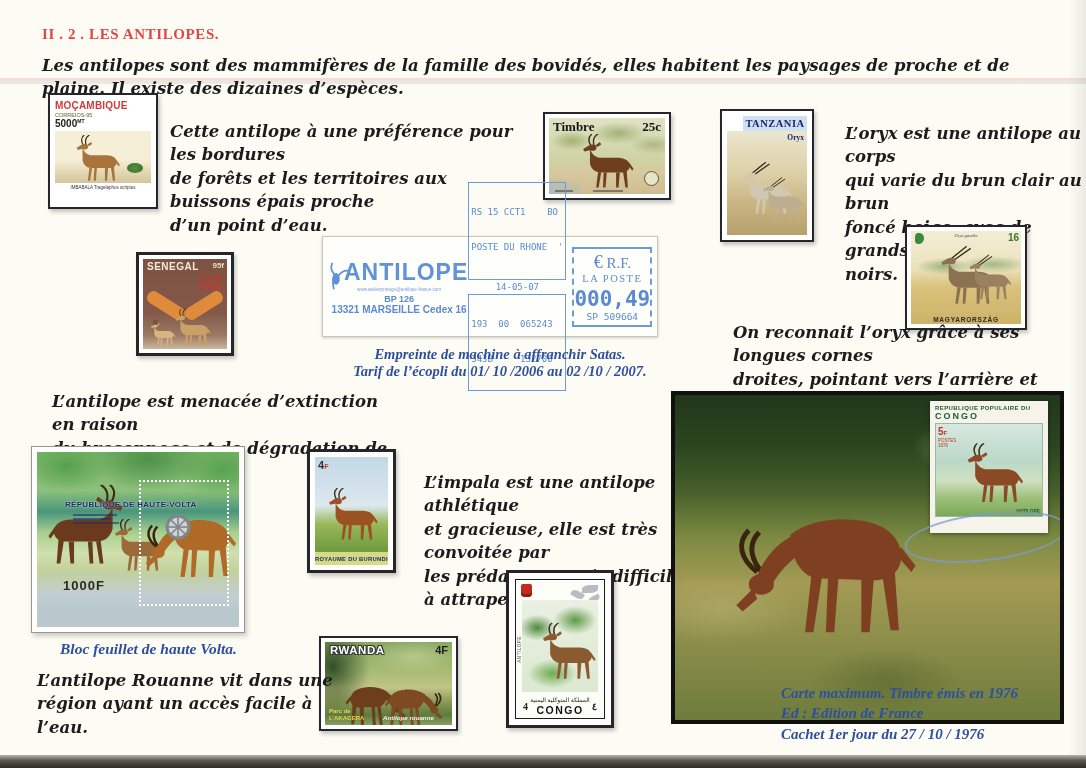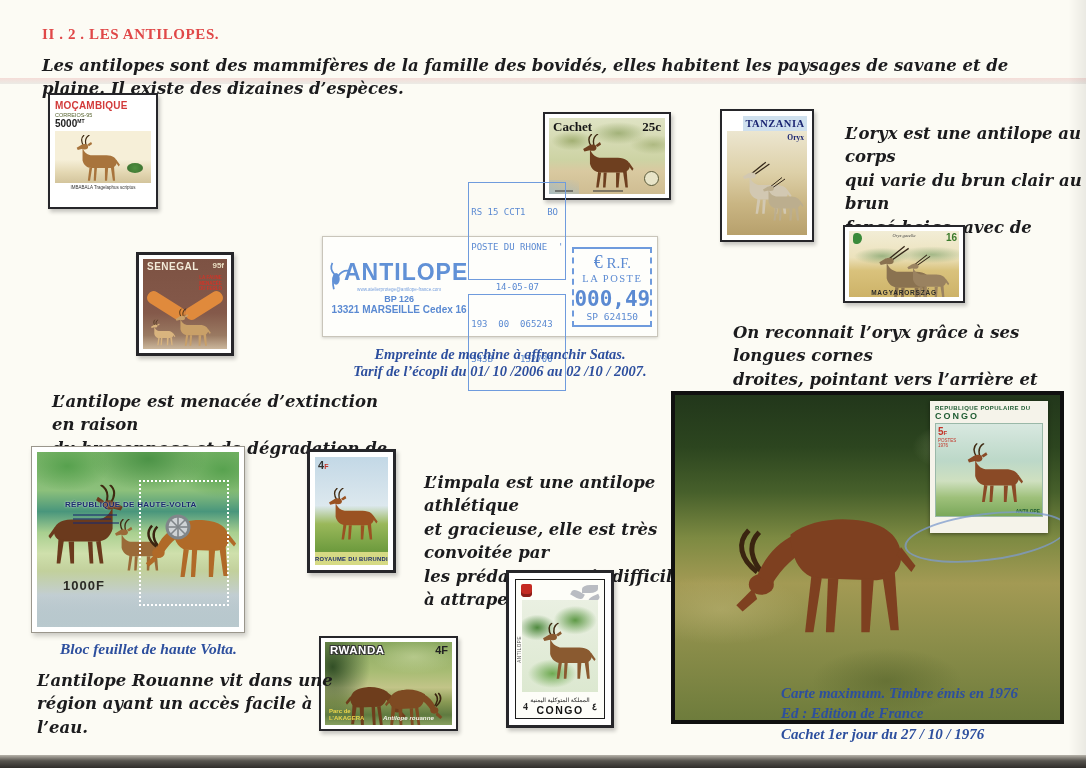--- a/index.html
+++ b/index.html
@@ -109,21 +109,21 @@
   .mt-date{text-align:center;white-space:pre;}
   .mt-right{flex:1;margin-left:6px;border:2px solid #6f9bdd;border-left-style:dashed;
      border-right-style:dashed;text-align:center;padding:3px 0;}
   .mt-rf{font-family:"Liberation Serif",serif;font-size:15px;}
   .mt-rf .euro{font-size:18px;}
   .mt-laposte{font-family:"Liberation Serif",serif;font-size:10.5px;letter-spacing:1.5px;}
   .mt-amount{font-family:"DejaVu Sans Mono",monospace;font-weight:bold;font-size:21px;margin-top:3px;}
   .mt-serial{font-family:"DejaVu Sans Mono",monospace;font-size:9.5px;}
 
   
-  .m-hun{left:843px;top:225px;width:122px;height:78px;border-width:2px;padding:4px;}
+  .m-hun{left:905px;top:225px;width:122px;height:105px;border-width:2px;padding:4px;}
   .hun-design{background:
      radial-gradient(40px 12px at 30% 38%,rgba(90,140,80,.55),transparent 70%),
      radial-gradient(50px 12px at 75% 36%,rgba(90,140,80,.5),transparent 70%),
      linear-gradient(to bottom,#f2edd6 0%,#ece2bc 40%,#d9c27c 60%,#cdb268 100%);}
   .hun-value{position:absolute;right:2px;top:1px;font-family:"Liberation Sans",sans-serif;
      font-weight:bold;font-size:10px;color:#3a7a2a;}
   .hun-africa{position:absolute;left:4px;top:2px;width:9px;height:11px;background:#3a8a3a;
      border-radius:45% 55% 60% 40%;}
   .hun-species{position:absolute;left:0;right:0;top:2px;text-align:center;font-style:italic;
      font-size:4.5px;color:#444;}
@@ -275,42 +275,45 @@
       </g>
     </symbol>
   </defs>
 </svg>
 
 <div class="page">
 
   <div class="sleeve-line"></div>
 
   <div class="title">II . 2 .  LES ANTILOPES.</div>
-  <div class="intro script">Les antilopes sont des mammifères de la famille des bovidés, elles habitent les paysages de savane et de plaine. Il existe des dizaines d’espèces.</div>
+  <div class="intro script">Les antilopes sont des mammifères de la famille des bovidés, elles habitent les paysages de proche et de plaine. Il existe des dizaines d’espèces.</div>
 
   <div class="mount m-moz">
     <div class="design">
       <div class="moz-country">MOÇAMBIQUE</div>
       <div class="moz-service">CORREIOS-95</div>
       <div class="moz-value"><span>5000</span><sup>MT</sup></div>
       <div class="moz-art">
         <svg class="ant" style="left:8px;top:4px;width:70px;height:48px;color:#a8743c" viewBox="0 0 120 90">
             <use href="#sym-antelope" xlink:href="#sym-antelope"></use>
           </svg>
         <div class="moz-bush"></div>
       </div>
       <div class="moz-species">IMBABALA Tragelaphus scriptus</div>
     </div>
   </div>
 
+  <div class="note n-bushbuck script">Cette antilope à une préférence pour les bordures
+de forêts et les territoires aux buissons épais proche
+d’un point d’eau.</div>
 
   <div class="mount m-nam">
     <div class="design nam-design">
       <div class="nam-head">
-        <span>Cachet</span>
+        <span>Timbre</span>
         <span>25c</span>
       </div>
       <svg class="ant" style="left:18px;top:16px;width:82px;height:56px;color:#6e3f1f" viewBox="0 0 120 90">
           <use href="#sym-antelope" xlink:href="#sym-antelope"></use>
         </svg>
       <div class="nam-water"></div>
       <div class="nam-logo"></div>
       <div class="nam-microbar" style="left:6px;width:18px;"></div>
       <div class="nam-microbar" style="left:44px;width:30px;"></div>
     </div>
@@ -376,21 +379,21 @@
       <div class="mt-date">14-05-07</div>
       <div class="mt-box">
         <div>193  00  065243</div>
         <div>343B     132700</div>
       </div>
     </div>
     <div class="mt-right">
       <div class="mt-rf"><span class="euro">€</span> <span>R.F.</span></div>
       <div class="mt-laposte">LA POSTE</div>
       <div class="mt-amount">000,49</div>
-      <div class="mt-serial">SP 624150</div>
+      <div class="mt-serial">SP 509664</div>
     </div>
   </div>
 
   <div class="cap cap-satas">Empreinte de machine à affranchir Satas.
 Tarif de l’écopli du 01/ 10 /2006 au 02 /10 / 2007.</div>
 
   <div class="mount m-hun">
     <div class="design hun-design">
       <div class="hun-africa"></div>
       <div class="hun-species">Oryx gazella</div>

